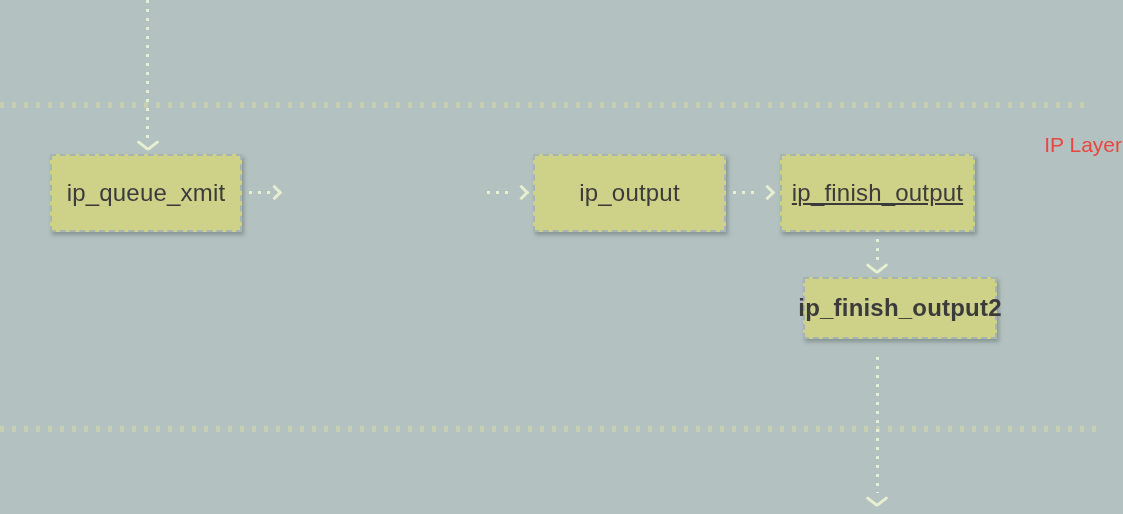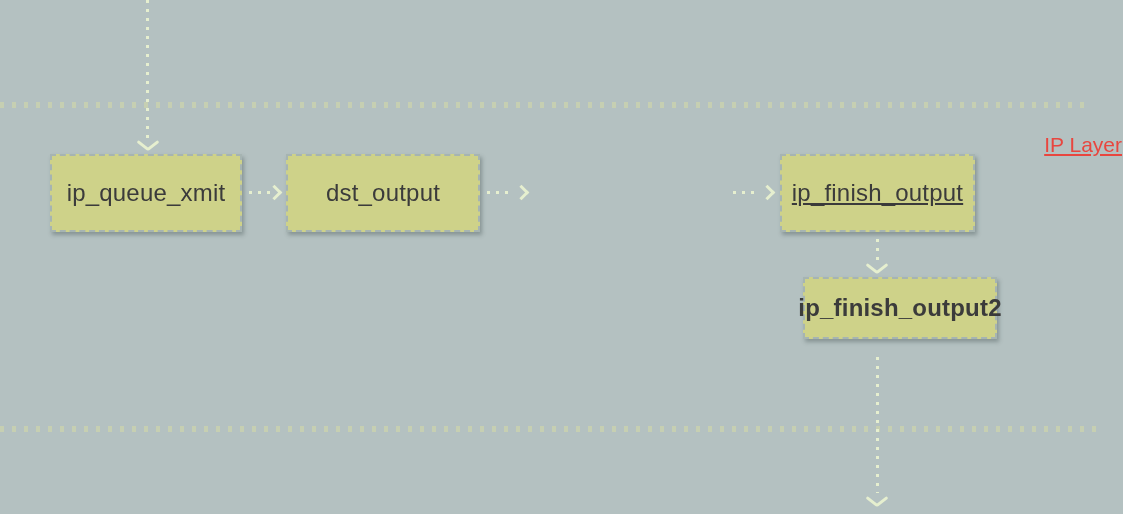--- a/index.html
+++ b/index.html
@@ -69,39 +69,38 @@
     border-right:3px solid var(--arrow);
     transform:rotate(45deg);
     box-sizing:border-box;
   }
   .layer-label{
     position:absolute;
     top:133px;right:1px;
     color:var(--layer-label);
     font-size:21px;
     white-space:nowrap;
-    text-decoration:underline;
   }
 </style>
 </head>
 <body>
 
 <div class="canvas">
 
   <div class="boundary top"></div>
   <div class="boundary bottom"></div>
 
   <div class="vline" style="left:146px;top:0;height:138px"></div>
   <div class="chev-down" style="left:137px;top:140px"></div>
 
   <div class="node n1">
     <span>ip_queue_xmit</span>
   </div>
-  <div class="node n2">
-    <span>dst_output</span>
+  <div class="node n3">
+    <span>ip_output</span>
   </div>
   <div class="node n4">
     <span>ip_finish_output</span>
   </div>
   <div class="node n5">
     <span>ip_finish_output2</span>
   </div>
 
   <div class="hline" style="left:249px;top:191px;width:24px"></div>
   <div class="chev-right" style="left:269px;top:187px"></div>

